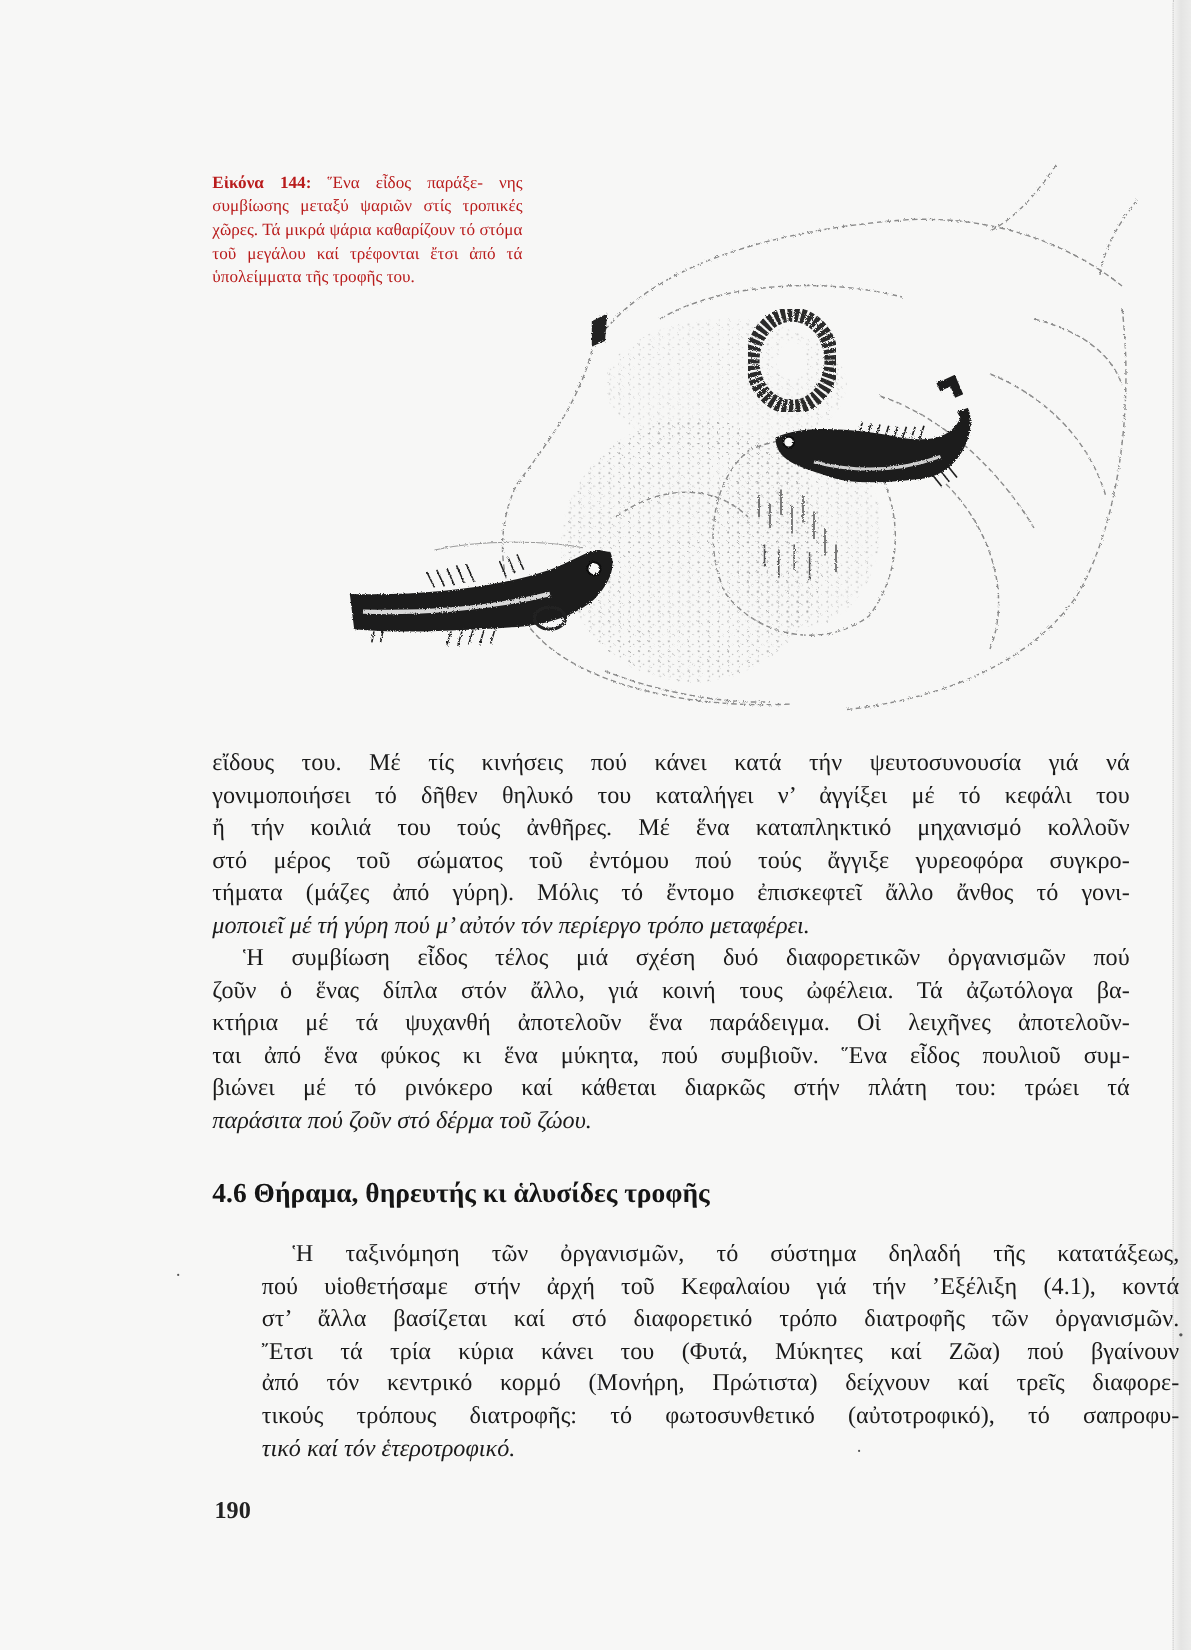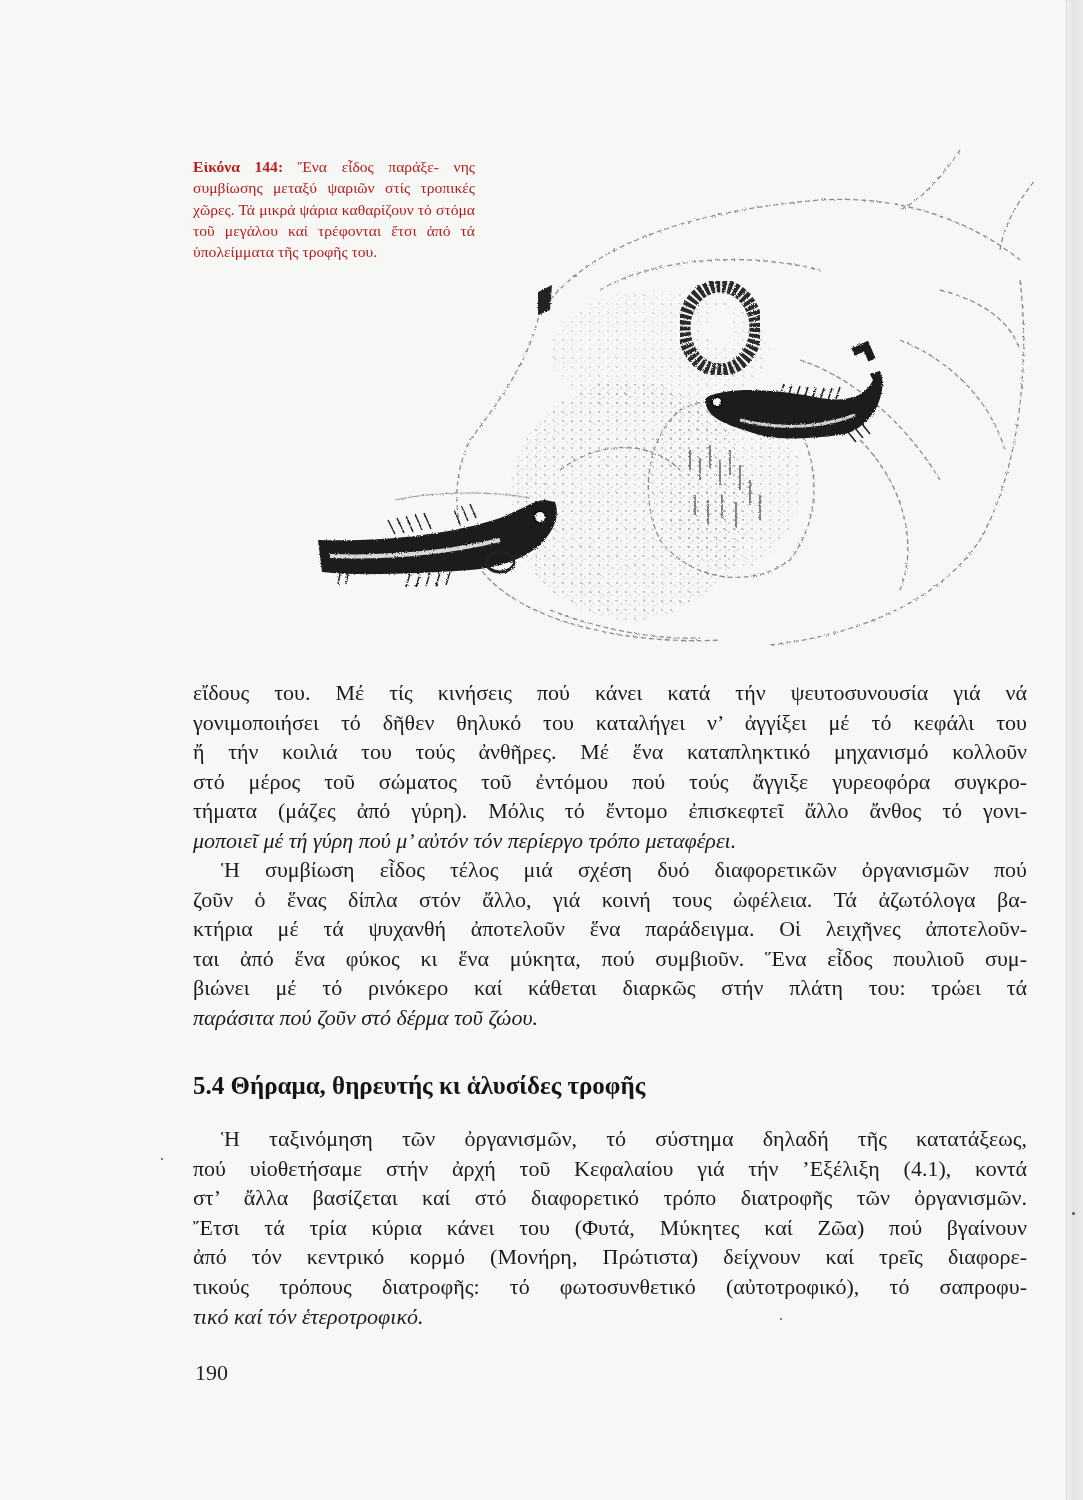--- a/index.html
+++ b/index.html
@@ -30,21 +30,21 @@
   }
   .lines span { display: block; text-align: justify; text-align-last: justify; white-space: nowrap; }
   .lines span.last { text-align-last: left; font-style: italic; }
   .heading {
     position: absolute; left: 193px; top: 1072px;
     font-size: 25px; font-weight: bold; color: #151515;
     font-family: "Liberation Serif", "DejaVu Serif", serif;
   }
   .page-number {
     position: absolute; left: 195px; top: 1360px;
-    font-size: 22px; color: #222;
+    font-size: 22px; color: #222; font-weight: bold;
   }
   .speck { position: absolute; background: #555; border-radius: 50%; }
 </style>
 </head>
 <body>
 
 <div class="page-edge"></div>
 
 <div class="caption">
   <span class="label">Εἰκόνα 144:</span>
@@ -173,23 +173,23 @@
 
 <div class="body-text lines" style="top:855px;">
   <span style="padding-left:28px;">Ἡ συμβίωση εἶδος τέλος μιά σχέση δυό διαφορετικῶν ὀργανισμῶν πού</span>
   <span>ζοῦν ὁ ἕνας δίπλα στόν ἄλλο, γιά κοινή τους ὠφέλεια. Τά ἀζωτόλογα βα-</span>
   <span>κτήρια μέ τά ψυχανθή ἀποτελοῦν ἕνα παράδειγμα. Οἱ λειχῆνες ἀποτελοῦν-</span>
   <span>ται ἀπό ἕνα φύκος κι ἕνα μύκητα, πού συμβιοῦν. Ἕνα εἶδος πουλιοῦ συμ-</span>
   <span>βιώνει μέ τό ρινόκερο καί κάθεται διαρκῶς στήν πλάτη του: τρώει τά</span>
   <span class="last">παράσιτα πού ζοῦν στό δέρμα τοῦ ζώου.</span>
 </div>
 
-<div class="heading">5.4 Θήραμα, θηρευτής κι ἁλυσίδες τροφῆς</div>
-
-<div class="body-text lines" style="top:1124px;">
+<div class="heading">4.6 Θήραμα, θηρευτής κι ἁλυσίδες τροφῆς</div>
+
+<div class="body-text lines" style="top:1124px;margin-left:45px;">
   <span style="padding-left:28px;">Ἡ ταξινόμηση τῶν ὀργανισμῶν, τό σύστημα δηλαδή τῆς κατατάξεως,</span>
   <span>πού υἱοθετήσαμε στήν ἀρχή τοῦ Κεφαλαίου γιά τήν ’Εξέλιξη (4.1), κοντά</span>
   <span>στ’ ἄλλα βασίζεται καί στό διαφορετικό τρόπο διατροφῆς τῶν ὀργανισμῶν.</span>
   <span>Ἔτσι τά τρία κύρια κάνει του (Φυτά, Μύκητες καί Ζῶα) πού βγαίνουν</span>
   <span>ἀπό τόν κεντρικό κορμό (Μονήρη, Πρώτιστα) δείχνουν καί τρεῖς διαφορε-</span>
   <span>τικούς τρόπους διατροφῆς: τό φωτοσυνθετικό (αὐτοτροφικό), τό σαπροφυ-</span>
   <span class="last">τικό καί τόν ἑτεροτροφικό.</span>
 </div>
 
 <div class="page-number">190</div>

